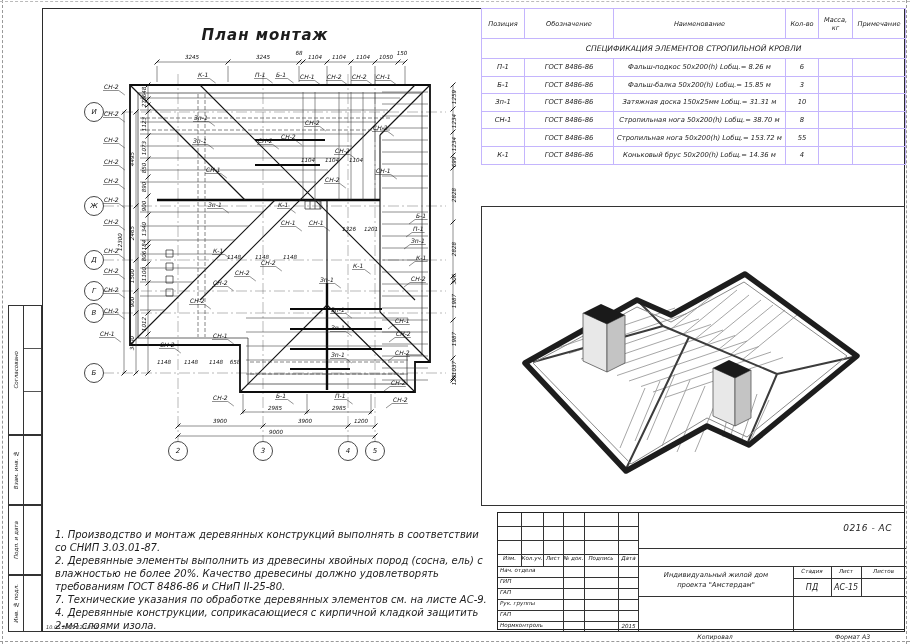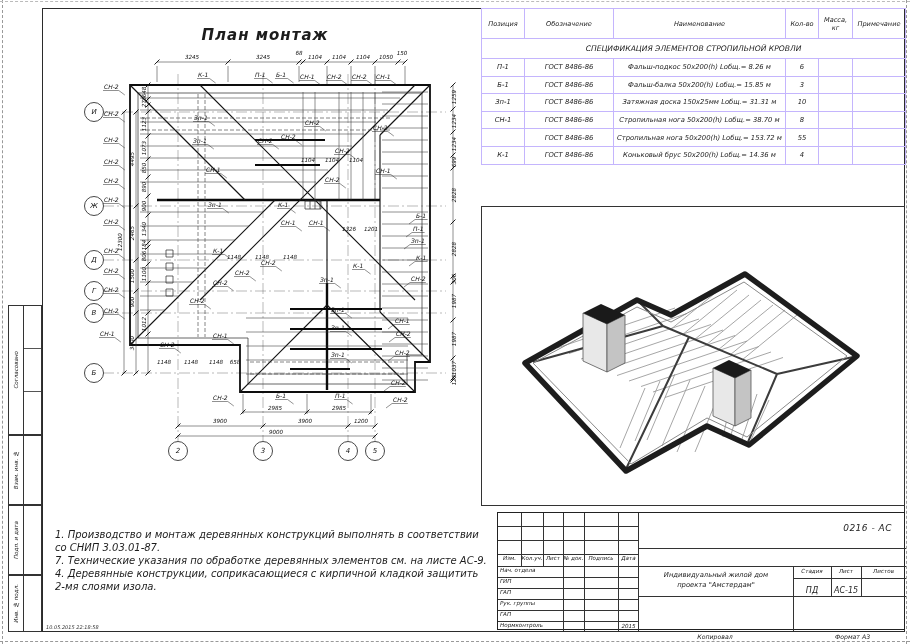--- a/index.html
+++ b/index.html
@@ -60,21 +60,21 @@
 .tblk{position:absolute;left:497px;top:512px;width:408px;height:118px;border:1.5px solid #222;font-style:italic}
 .tblk .ln{position:absolute;background:#333}
 .tblk .cell{position:absolute;font-size:5.6px;overflow:hidden}
 .tb-code{position:absolute;left:141px;top:0;width:267px;height:35px;text-align:right;
   padding:10px 14px 0 0;font-size:9px;letter-spacing:.5px}
 .tb-proj{position:absolute;left:141px;top:53px;width:154px;height:30px;text-align:center;
   font-size:6.8px;line-height:10px;padding-top:4px;white-space:pre-line}
 .tb-draw{position:absolute;left:141px;top:83px;width:154px;height:35px;text-align:center;
   font-size:7px;padding-top:12px}
 .tb-sl{position:absolute;top:53px;height:12px;text-align:center;font-size:5.6px;padding-top:2px}
-.tb-sv{position:absolute;top:57px;height:18px;text-align:center;font-size:8px;padding-top:16px}
+.tb-sv{position:absolute;top:66px;height:18px;text-align:center;font-size:8px;padding-top:4px}
 .hdr6,.role{position:absolute;font-size:5.6px}
 .footrow{position:absolute;top:633px;font-size:6.2px;font-style:italic}
 .stamp{position:absolute;left:46px;top:624px;font-size:5px;font-style:italic;color:#333}
 </style>
 </head>
 <body>
 
 <div class="sheet">
 
   <div class="cut l"></div>
@@ -469,20 +469,21 @@
     <g>
       <polygon points="218,100 240,110 240,158 218,148" fill="#e8e8e8" stroke="#555" stroke-width=".8"></polygon>
       <polygon points="240,110 256,102 256,150 240,158" fill="#c4c4c4" stroke="#555" stroke-width=".8"></polygon>
       <polygon points="218,100 234,92 256,102 240,110" fill="#1a1a1a"></polygon>
     </g>
   </svg>
 
   <div class="notes">
     <div>
         <div class="note">1. Производство и монтаж деревянных конструкций выполнять в соответствии со СНИП 3.03.01-87.</div>
+        <div class="note">2. Деревянные элементы выполнить из древесины хвойных пород (сосна, ель) с влажностью не более 20%. Качество древесины должно удовлетворять требованиям ГОСТ 8486-86 и СНиП II-25-80.</div>
         <div class="note">7. Технические указания по обработке деревянных элементов см. на листе АС-9.</div>
         <div class="note">4. Деревянные конструкции, соприкасающиеся с кирпичной кладкой защитить 2-мя слоями изола.</div>
       </div>
   </div>
 
   <div class="tblk">
     <div class="ln" style="left:140px;top:0;width:1px;height:118px"></div>
     <div class="ln" style="left:0;top:13px;width:141px;height:1px"></div>
     <div class="ln" style="left:0;top:27px;width:141px;height:1px"></div>
     <div class="ln" style="left:0;top:41px;width:141px;height:1px"></div>

